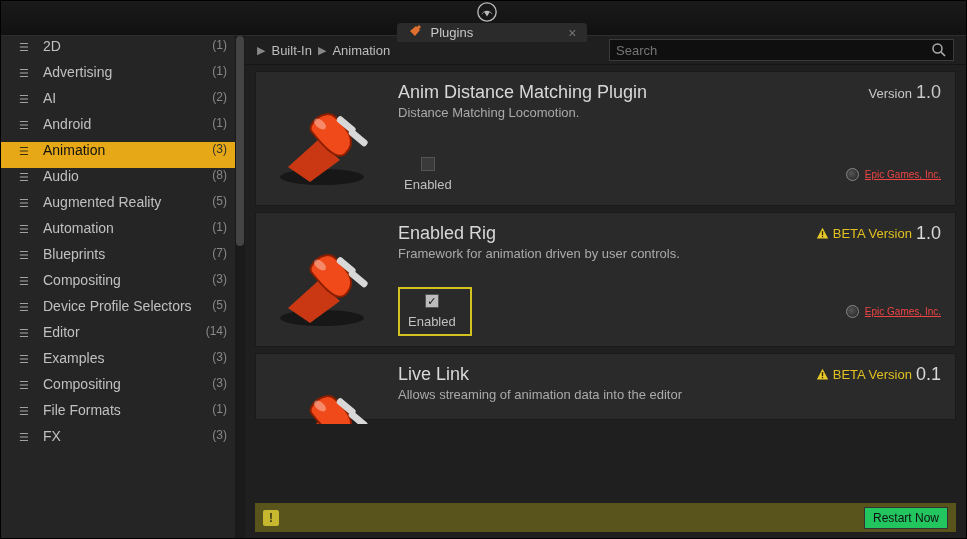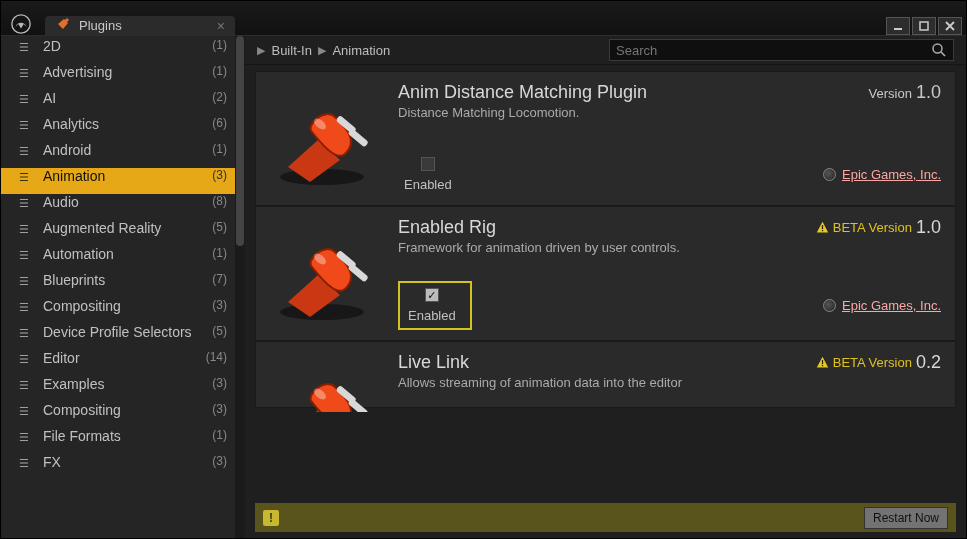--- a/index.html
+++ b/index.html
@@ -1,20 +1,20 @@
 <!DOCTYPE html>
 <html><head>
 <meta charset="utf-8">
 <style>
   * { box-sizing: border-box; margin: 0; padding: 0; }
   html, body { width: 967px; height: 539px; font-family: "Segoe UI", Arial, sans-serif; background: #000; color: #b8b8b8; overflow: hidden; }
   .window { width: 967px; height: 539px; background: #1a1a1a; border: 1px solid #000; display: flex; flex-direction: column; }
 
   
-  .titlebar { height: 34px; background: linear-gradient(to bottom, #1a1a1a 0%, #111 100%); display: flex; align-items: flex-end; padding-left: 6px; }
+  .titlebar { height: 34px; background: linear-gradient(to bottom, #1a1a1a 0%, #111 100%); display: flex; align-items: center; padding-left: 6px; flex-direction: column; }
   .logo { width: 28px; display: flex; align-items: center; justify-content: center; }
   .tab { margin-left: 10px; width: 190px; background: #2b2b2b; display: flex; align-items: center; padding: 0 10px; gap: 8px; border-top-left-radius: 4px; border-top-right-radius: 4px; position: relative; color: #c8c8c8; font-size: 13px; }
   .tab-close { margin-left: auto; font-size: 14px; color: #777; }
   .win-controls { margin-left: auto; display: flex; gap: 2px; padding: 4px 4px 0 0; }
   .win-btn { width: 24px; height: 18px; background: #2d2d2d; border: 1px solid #555; display: flex; align-items: center; justify-content: center; cursor: pointer; }
 
   
   .body { flex: 1; display: flex; min-height: 0; border-top: 1px solid #2d2d2d; }
 
   
@@ -30,43 +30,43 @@
   .cat-icon::before { content: "\2630"; font-size: 11px; color: inherit; opacity: 0.8; }
 
   
   .main { flex: 1; display: flex; flex-direction: column; min-width: 0; background: #1f1f1f; }
   .main-top { height: 29px; display: flex; align-items: center; padding: 0 12px; gap: 6px; border-bottom: 1px solid #151515; }
   .crumb { color: #bdbdbd; font-size: 13px; }
   .crumb-sep { color: #888; font-size: 11px; }
   .searchbox { margin-left: auto; width: 345px; height: 22px; background: #0f0f0f; border: 1px solid #3a3a3a; display: flex; align-items: center; padding: 0 6px; }
   .searchbox input { flex: 1; background: transparent; border: none; outline: none; color: #ccc; font-size: 13px; }
 
-  .plugins { flex: 1; overflow-y: hidden; display: flex; flex-direction: column; padding: 6px 10px 0 10px; }
+  .plugins { flex: 1; overflow-y: hidden; display: flex; flex-direction: column; gap: 6px; padding: 6px 10px 0 10px; }
   .plugin { background: #2a2a2a; border: 1px solid #1a1a1a; height: 135px; display: flex; padding: 10px 14px 8px 14px; gap: 18px; position: relative; }
   .plugin.short { height: 67px; padding-bottom: 0; }
   .plug-img { width: 110px; display: flex; align-items: flex-start; justify-content: center; }
   .plug-body { flex: 1; display: flex; flex-direction: column; }
   .plug-head { display: flex; align-items: flex-start; }
   .plug-title { font-size: 18px; color: #d8d8d8; font-weight: 400; }
   .plug-version { margin-left: auto; font-size: 13px; color: #c8c8c8; display: flex; align-items: baseline; gap: 4px;}
   .plug-version .num { font-size: 18px; }
   .plug-desc { font-size: 13px; color: #aaa; margin-top: 2px; }
   .plug-footer { margin-top: auto; display: flex; align-items: center; padding-bottom: 2px;}
   .enable-check { display: flex; align-items: center; gap: 6px; font-size: 13px; color: #c0c0c0; padding: 3px 6px; flex-direction: column; }
   .enable-check.highlight { border: 2px solid #d4c21f; padding: 5px 14px 5px 8px; }
   .chk { width: 14px; height: 14px; border: 1px solid #555; background: #3a3a3a; display: inline-flex; align-items: center; justify-content: center; font-size: 11px; color: #111; }
   .chk.checked { background: #bcbcbc; }
-  .vendor { margin-left: auto; display: flex; align-items: center; gap: 6px; font-size: 13px; color: #fca5a5; text-decoration: underline; }
+  .vendor { margin-left: auto; display: flex; align-items: center; gap: 6px; font-size: 10px; color: #ef4444; text-decoration: underline; }
   .globe { width: 13px; height: 13px; border: 1px solid #888; border-radius: 50%; display:inline-block; position:relative; background: radial-gradient(circle at 40% 40%, #555, #222); }
   .beta-warn { color: #e0c020; display:inline-flex; align-items:center; gap:4px;}
 
   .restart-bar { height: 29px; margin: 0 10px 6px 10px; background: #59531c; display: flex; align-items: center; padding: 0 8px; gap: 10px; }
   .restart-bar .bang { width: 16px; height: 16px; background: #c8b830; color: #3a3712; font-weight: bold; display: flex; align-items: center; justify-content: center; font-size: 12px; border-radius: 2px;}
   .restart-bar .msg { color: #cdcdcd; font-size: 13px; }
-  .restart-btn { margin-left: auto; background: #737373; color: #111; border: 1px solid #333; font-size: 12px; padding: 3px 8px; cursor: pointer; }
+  .restart-btn { margin-left: auto; background: #22c55e; color: #111; border: 1px solid #333; font-size: 12px; padding: 3px 8px; cursor: pointer; }
 
   .footer { height: 38px; border-top: 1px solid #0d0d0d; display: flex; align-items: center; padding: 0 10px; background:#161616;}
   .new-plugin { margin-left: auto; background: #3fae29; color: #fff; border: 1px solid #0b4a00; font-size: 14px; font-weight: 600; padding: 6px 12px; cursor: pointer; text-shadow: 0 1px 0 rgba(0,0,0,0.4); }
 
   .mag-icon { width:16px; height:16px; display:block; }
   .tri-icon { width:13px; height:13px; display:inline-block; }
 </style>
 </head>
 <body>
 
@@ -118,25 +118,20 @@
           </div>
           <div class="cat">
             <span class="cat-icon"></span>
             <span>Advertising</span>
             <span class="count">(1)</span>
           </div>
           <div class="cat">
             <span class="cat-icon"></span>
             <span>AI</span>
             <span class="count">(2)</span>
-          </div>
-          <div class="cat">
-            <span class="cat-icon"></span>
-            <span>Analytics</span>
-            <span class="count">(6)</span>
           </div>
           <div class="cat">
             <span class="cat-icon"></span>
             <span>Android</span>
             <span class="count">(1)</span>
           </div>
           <div class="cat active">
             <span class="cat-icon"></span>
             <span>Animation</span>
             <span class="count">(3)</span>
@@ -305,21 +300,21 @@
           <div class="plug-body">
             <div class="plug-head">
               <div class="plug-title">Live Link</div>
               <div class="plug-version beta-warn">
                 <svg class="tri-icon" viewBox="0 0 16 16">
                     <path d="M8 1 L15 14 L1 14 Z" fill="#e6c828"></path>
                     <rect x="7.2" y="5" width="1.6" height="5" fill="#2a2200"></rect>
                     <rect x="7.2" y="11" width="1.6" height="1.6" fill="#2a2200"></rect>
                   </svg>
                 <span>BETA Version</span>
-                <span class="num" style="color:#d8d8d8">0.2</span>
+                <span class="num" style="color:#d8d8d8">0.1</span>
               </div>
             </div>
             <div class="plug-desc">Allows streaming of animation data into the editor</div>
           </div>
         </div>
 
       </div>
 
       <div class="restart-bar">
         <span class="bang">!</span>

